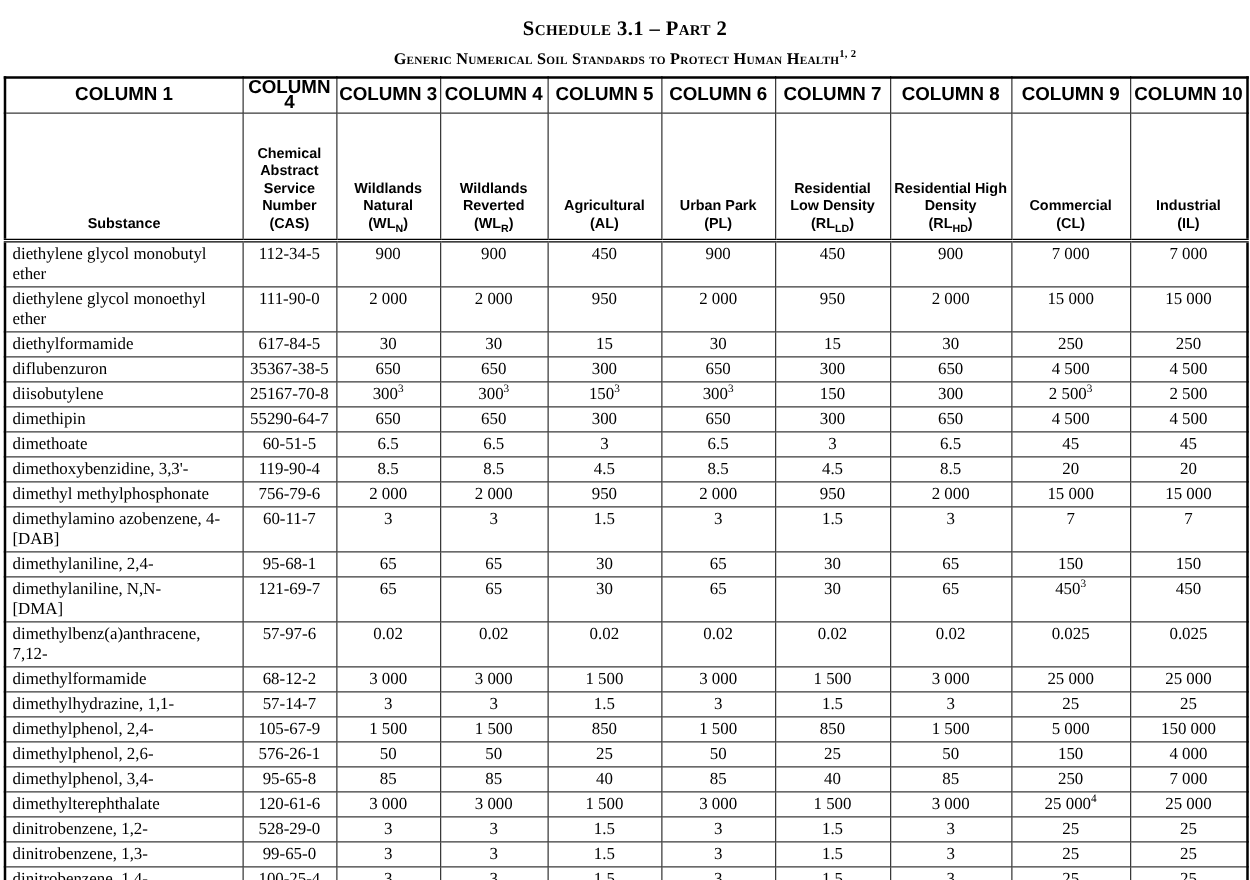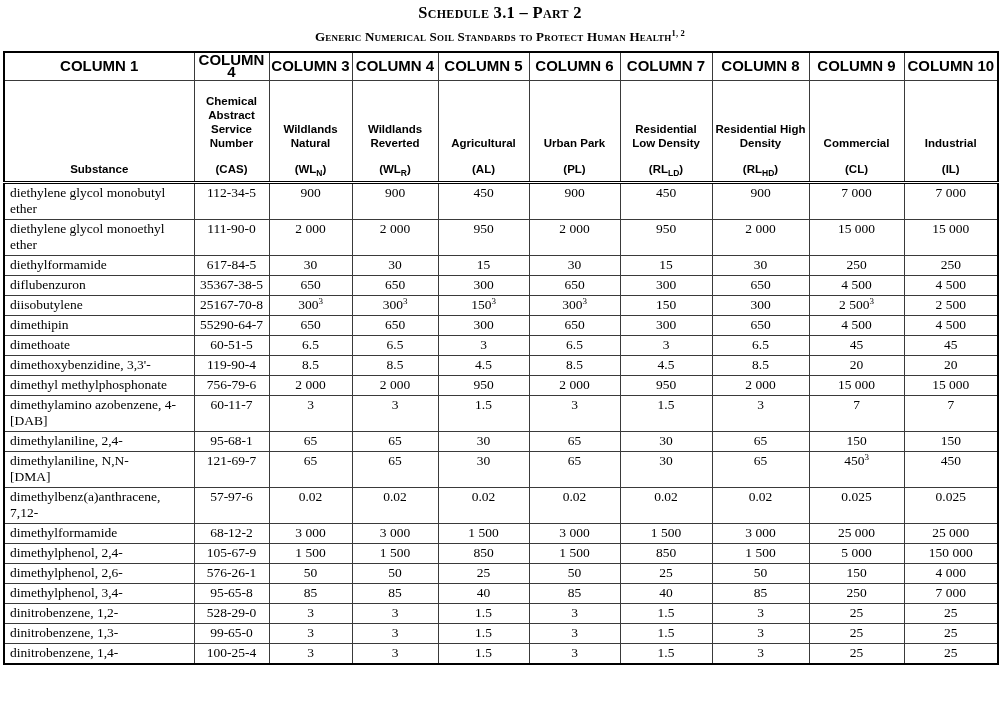--- a/index.html
+++ b/index.html
@@ -15,21 +15,21 @@
     font-family: "Liberation Serif", serif;
     color: #000;
     overflow: hidden;
   }
   .title {
     text-align: center;
     font-weight: bold;
     font-size: 16.5px;
     font-variant: small-caps;
     letter-spacing: .3px;
-    padding-top: 4px;
+    padding-top: 14px;
     line-height: 18px;
   }
   .subtitle {
     text-align: center;
     font-weight: bold;
     font-size: 13px;
     font-variant: small-caps;
     letter-spacing: .2px;
     margin-top: 7px;
     line-height: 15px;
@@ -64,21 +64,21 @@
     font-family: "Liberation Sans", sans-serif;
     font-weight: bold;
     font-size: 11.5px;
     line-height: 14px;
     text-align: center;
     vertical-align: bottom;
     padding: 3px 2px 5px 2px;
     border-bottom: 3px double #000;
     height: 92px;
   }
-  tr.subhead th .abbr { font-weight: bold; margin-top: 12px; }
+  tr.subhead th .abbr { font-weight: bold; }
   tr.subhead th sub {
     font-size: 8.5px;
     vertical-align: sub;
     line-height: 0;
   }
   td {
     font-family: "Liberation Serif", serif;
     font-size: 13.5px;
     line-height: 16px;
     vertical-align: top;
@@ -342,20 +342,32 @@
           <td class="num">3 000</td>
           <td class="num">3 000</td>
           <td class="num">1 500</td>
           <td class="num">3 000</td>
           <td class="num">1 500</td>
           <td class="num">3 000</td>
           <td class="num">25 000</td>
           <td class="num">25 000</td>
         </tr>
         <tr>
+          <td class="substance">dimethylhydrazine, 1,1-</td>
+          <td>57-14-7</td>
+          <td class="num">3</td>
+          <td class="num">3</td>
+          <td class="num">1.5</td>
+          <td class="num">3</td>
+          <td class="num">1.5</td>
+          <td class="num">3</td>
+          <td class="num">25</td>
+          <td class="num">25</td>
+        </tr>
+        <tr>
           <td class="substance">dimethylphenol, 2,4-</td>
           <td>105-67-9</td>
           <td class="num">1 500</td>
           <td class="num">1 500</td>
           <td class="num">850</td>
           <td class="num">1 500</td>
           <td class="num">850</td>
           <td class="num">1 500</td>
           <td class="num">5 000</td>
           <td class="num">150 000</td>
@@ -378,20 +390,32 @@
           <td class="num">85</td>
           <td class="num">85</td>
           <td class="num">40</td>
           <td class="num">85</td>
           <td class="num">40</td>
           <td class="num">85</td>
           <td class="num">250</td>
           <td class="num">7 000</td>
         </tr>
         <tr>
+          <td class="substance">dimethylterephthalate</td>
+          <td>120-61-6</td>
+          <td class="num">3 000</td>
+          <td class="num">3 000</td>
+          <td class="num">1 500</td>
+          <td class="num">3 000</td>
+          <td class="num">1 500</td>
+          <td class="num">3 000</td>
+          <td class="num"><span>25 000</span><sup>4</sup></td>
+          <td class="num">25 000</td>
+        </tr>
+        <tr>
           <td class="substance">dinitrobenzene, 1,2-</td>
           <td>528-29-0</td>
           <td class="num">3</td>
           <td class="num">3</td>
           <td class="num">1.5</td>
           <td class="num">3</td>
           <td class="num">1.5</td>
           <td class="num">3</td>
           <td class="num">25</td>
           <td class="num">25</td>

